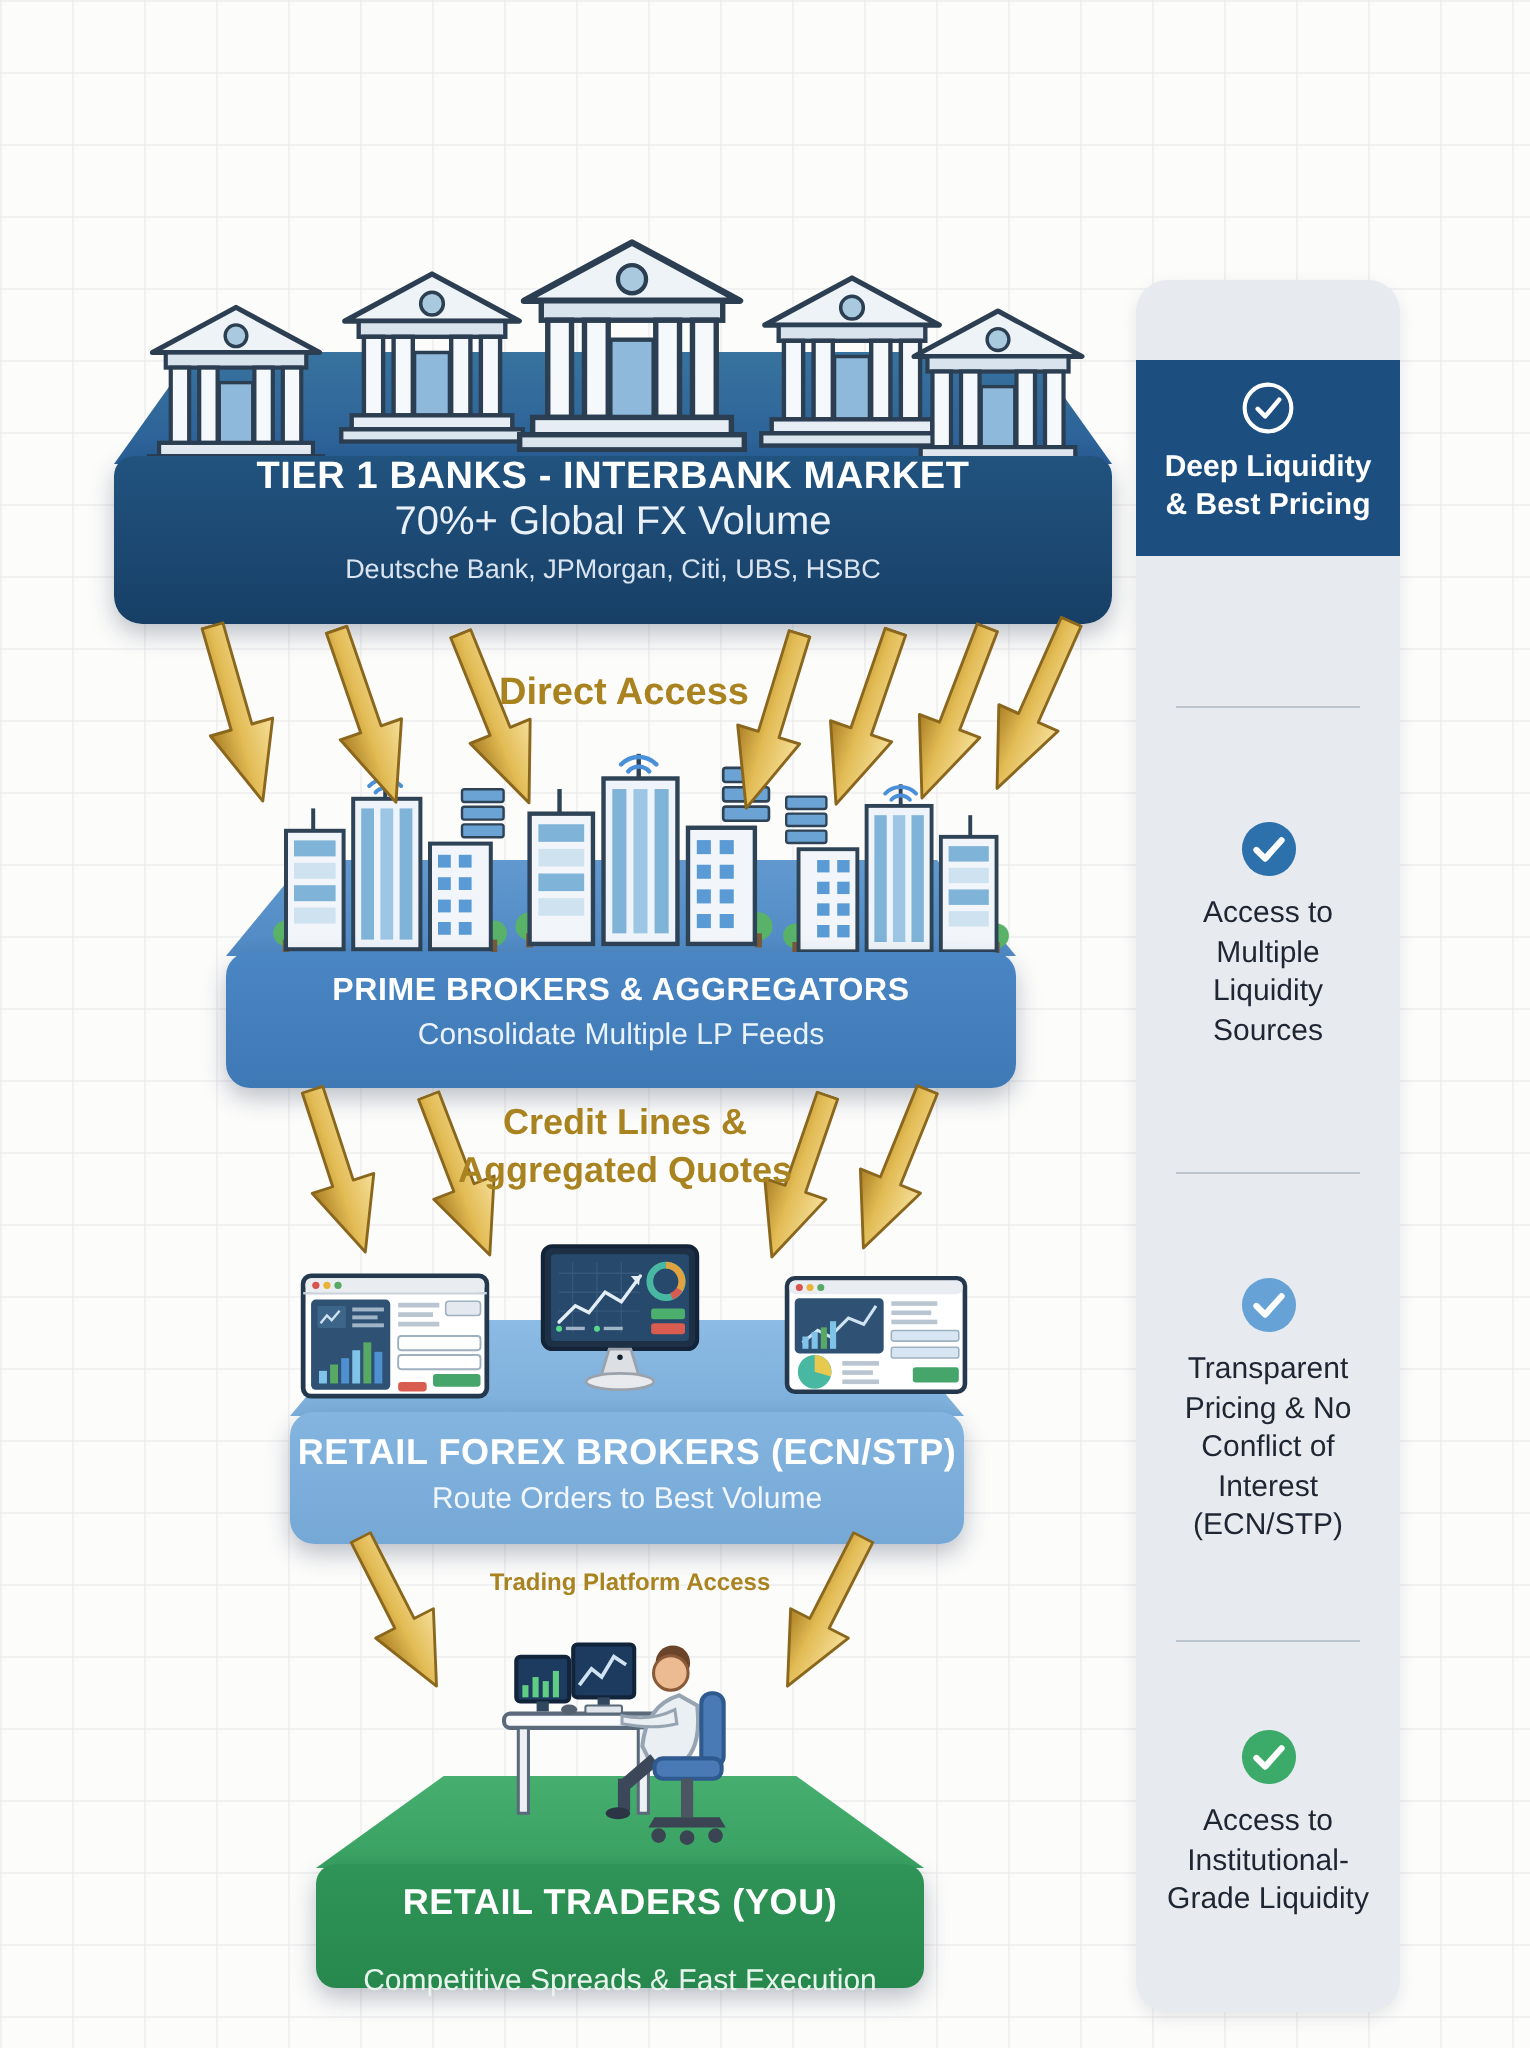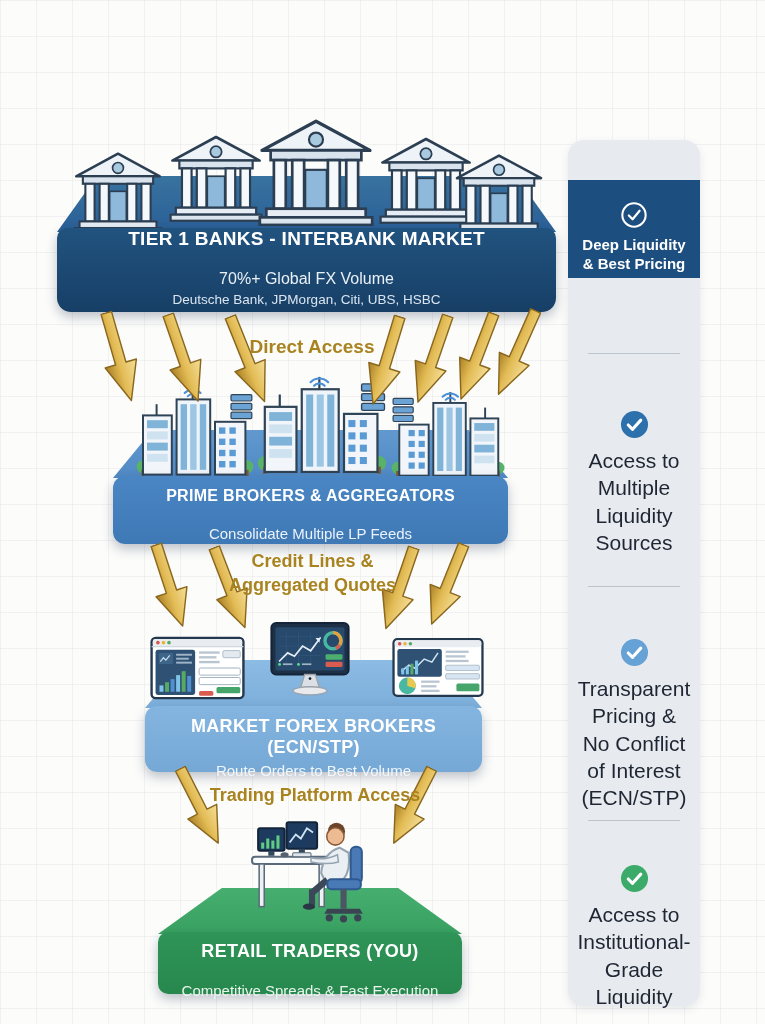--- a/index.html
+++ b/index.html
@@ -30,38 +30,38 @@
     color:#a9831f;line-height:1.35;
   }
   .sidebar{
     position:absolute;left:568px;top:140px;width:132px;height:866px;
     background:#e7ebef;border-radius:16px;z-index:6;
     box-shadow:0 3px 8px rgba(60,70,80,.12);
   }
   .sb-navy{
     position:absolute;left:0;top:40px;width:132px;height:98px;
     background:#1c4e7f;display:flex;flex-direction:column;align-items:center;
-    padding-top:21px;box-sizing:border-box;gap:7px;
+    padding-top:10px;box-sizing:border-box;gap:7px;
   }
   .sb-navy .lbl{width:116px;text-align:center;color:#fff;font-size:15px;
     font-weight:bold;line-height:1.25;}
   .sb-item{position:absolute;display:flex;flex-direction:column;align-items:center;
     width:132px;gap:8px;}
-  .sb-item .lbl{width:106px;text-align:center;color:#1f2633;font-size:21px;
+  .sb-item .lbl{width:106px;text-align:center;color:#1f2633;font-size:15px;
     line-height:1.3;}
   .sb-div{position:absolute;left:20px;width:92px;height:1px;background:#bcc5cd;}
   .t1-face{left:57px;top:228px;width:499px;height:84px;border-radius:10px 10px 14px 14px;
     background:linear-gradient(180deg,#21537f 0%,#173f66 100%);box-sizing:border-box;}
   .t1-face .h{font-size:19px;}
-  .t1-face .s1{font-size:16px;color:#e9f0f7;margin-top:20px;}
+  .t1-face .s1{font-size:20px;color:#e9f0f7;margin-top:0;}
   .t1-face .s2{font-size:13.5px;color:#d9e4f0;margin-top:4px;}
   .t2-face{left:113px;top:476px;width:395px;height:68px;border-radius:12px;
     background:linear-gradient(180deg,#4a86c3 0%,#3e79b6 100%);padding-top:11px;box-sizing:border-box;}
   .t2-face .h{font-size:16px;}
-  .t2-face .s1{font-size:15px;color:#eaf2fa;margin-top:20px;}
+  .t2-face .s1{font-size:15px;color:#eaf2fa;margin-top:4px;}
   .t3-face{left:145px;top:706px;width:337px;height:66px;border-radius:12px;
     background:linear-gradient(180deg,#84b5e0 0%,#76a8d6 100%);padding-top:10px;box-sizing:border-box;}
   .t3-face .h{font-size:18px;}
   .t3-face .s1{font-size:15px;color:#f0f6fc;margin-top:4px;}
   .t4-face{left:158px;top:932px;width:304px;height:62px;border-radius:10px;
     background:linear-gradient(180deg,#2f9457 0%,#27884d 100%);padding-top:9px;box-sizing:border-box;}
   .t4-face .h{font-size:18px;}
   .t4-face .s1{font-size:15px;color:#e8f5ec;margin-top:20px;}
 </style>
 </head>
@@ -318,31 +318,31 @@
       <use href="#scr-left"></use>
     </svg>
   <svg class="illus" style="left:266px;top:620px;width:88px;height:82px">
       <use href="#scr-mid"></use>
     </svg>
   <svg class="illus" style="left:392px;top:637px;width:92px;height:61px">
       <use href="#scr-right"></use>
     </svg>
   <div class="topsurf" style="left:145px;top:660px;width:337px;height:48px;clip-path:polygon(12% 0,88% 0,100% 100%,0 100%);background:linear-gradient(180deg,#8cbbe4 0%,#7cafdb 100%)"></div>
   <div class="face t3-face">
-    <div class="h">MARKET FOREX BROKERS (ECN/STP)</div>
+    <div class="h">RETAIL FOREX BROKERS (ECN/STP)</div>
     <div class="s1">Route Orders to Best Volume</div>
   </div>
 
   <svg class="arw" style="left:162px;top:768px;width:36px;height:86px;transform:rotate(-27deg)">
       <use href="#garrow"></use>
     </svg>
   <svg class="arw" style="left:414px;top:768px;width:36px;height:86px;transform:rotate(27deg)">
       <use href="#garrow"></use>
     </svg>
-  <div class="flabel" style="left:195px;top:783px;width:240px;font-size:18px">Trading Platform Access</div>
+  <div class="flabel" style="left:195px;top:783px;width:240px;font-size:12px">Trading Platform Access</div>
 
   <svg class="illus" style="left:250px;top:810px;width:122px;height:117px">
       <use href="#trader"></use>
     </svg>
   <div class="topsurf" style="left:158px;top:888px;width:304px;height:46px;clip-path:polygon(21% 0,79% 0,100% 100%,0 100%);background:linear-gradient(180deg,#46ae6e 0%,#38a161 100%)"></div>
   <div class="face t4-face">
     <div class="h">RETAIL TRADERS (YOU)</div>
     <div class="s1">Competitive Spreads &amp; Fast Execution</div>
   </div>
 

